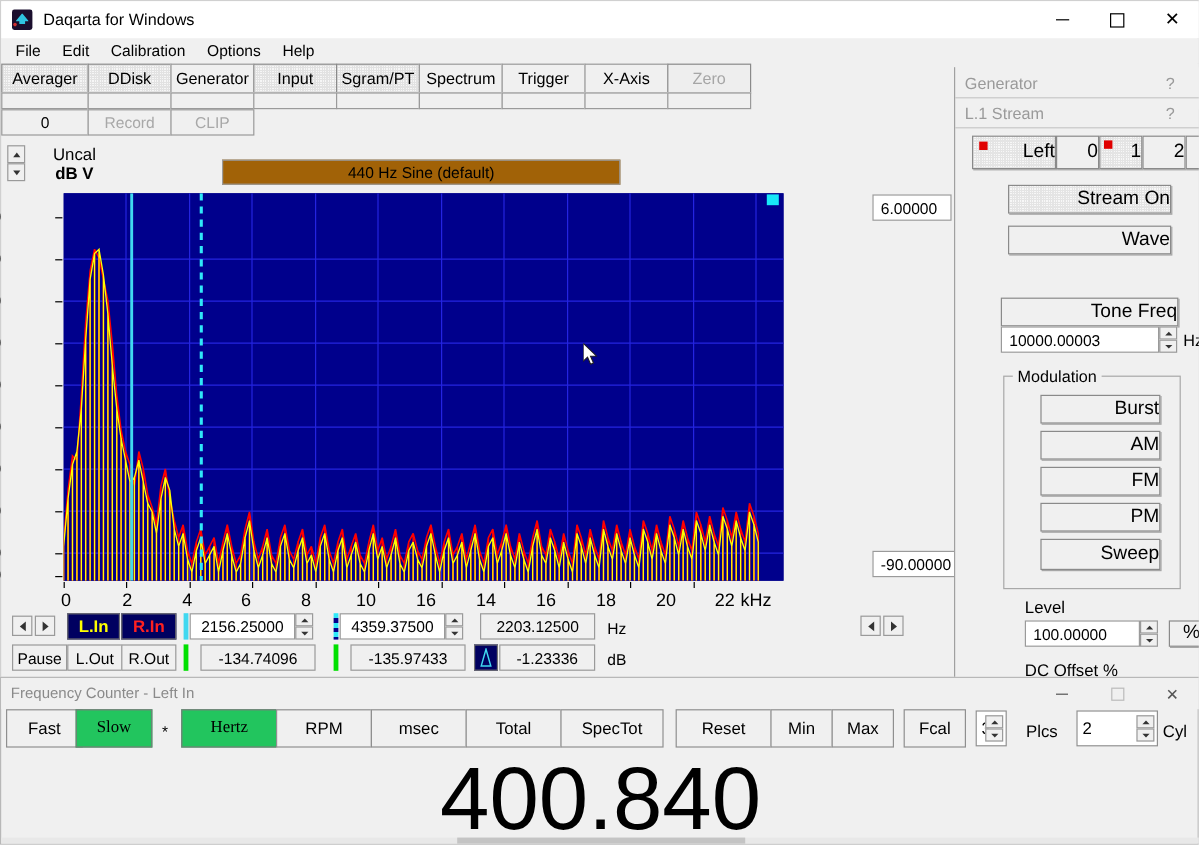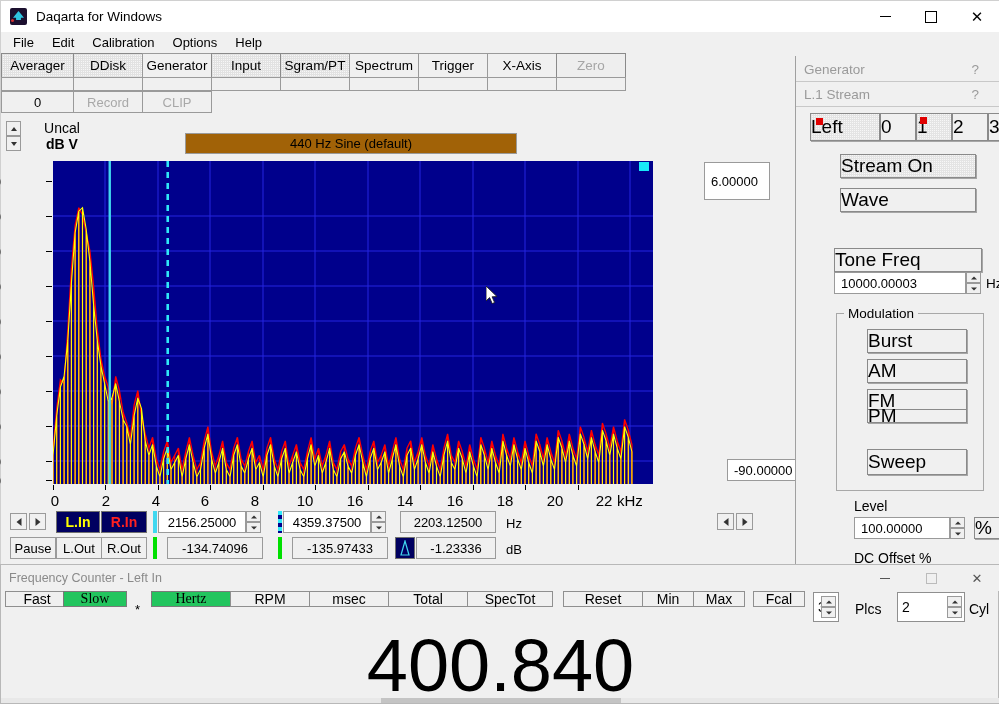--- a/index.html
+++ b/index.html
@@ -198,21 +198,21 @@
   }
   .gen-hdr {
     position: absolute; left: 0; width: 205px; height: 22px;
     display: flex; align-items: center; color: #9a9a9a; font-size: 13.5px;
   }
   .gen-hdr .q { position: absolute; right: 22px; }
   .gen-sep { position: absolute; left: 0; width: 205px; height: 1px; background: #c8c8c8; }
 
   .gbtn {
     position: absolute; border: 1px solid #8a8a8a; background: #f0f0f0;
-    display: flex; align-items: center; justify-content: flex-start; font-size: 19px;
+    display: flex; align-items: center; justify-content: flex-end; font-size: 16px;
     box-shadow: 1px 1px 0 #a6a6a6;
   }
   .gbtn.hatch {
     background-image:
       repeating-linear-gradient(0deg,#e4e4e4 0 1px,transparent 1px 2px),
       repeating-linear-gradient(90deg,#e4e4e4 0 1px,transparent 1px 2px);
     background-color: #f7f7f7;
   }
   .red-dot {
     position: absolute; width: 7px; height: 7px; background: #e00000;
@@ -238,21 +238,21 @@
   .fc-wbtns { position: absolute; right: 0; top: 0; display: flex; height: 26px; }
   .fc-wbtn {
     width: 46px; height: 26px; display: flex; align-items: center; justify-content: center;
     font-size: 13px; color: #555;
   }
   .fc-wbtn.min::after { content: ""; width: 10px; height: 1px; background: #555; }
   .fc-wbtn.max::after { content: ""; width: 9px; height: 9px; border: 1px solid #bbb; }
 
   .fc-toolbar { position: absolute; left: 0; top: 26px; width: 999px; height: 34px; }
   .fcb {
-    position: absolute; top: 0; height: 16px; border: 1px solid #8f8f8f;
+    position: absolute; top: 0; height: 32px; border: 1px solid #8f8f8f;
     background: #f0f0f0; display: flex; align-items: center; justify-content: center;
     font-size: 14px; color: #000;
   }
   .fcb.sel { background: #22c55e; border-color: #7a7a7a; font-family: Liberation Serif, serif; }
   .fc-star { position: absolute; font-size: 13px; color: #000; }
   .fc-num {
     position: absolute; top: 1px; height: 30px; border: 1px solid #8f8f8f;
     background: #fff; font-size: 14px; display: flex; align-items: center; padding-left: 4px;
   }
   .fc-lbl { position: absolute; font-size: 14px; color: #000; }
@@ -425,21 +425,21 @@
         <div class="xtick" style="left:354px;top:336px">16</div>
         <div class="xtick" style="left:404px;top:336px">14</div>
         <div class="xtick" style="left:454px;top:336px">16</div>
         <div class="xtick" style="left:504px;top:336px">18</div>
         <div class="xtick" style="left:554px;top:336px">20</div>
         <div class="xtick" style="left:603px;top:336px">22</div>
         <div class="xunit" style="left:616px;top:336px">kHz</div>
       </div>
     </div>
 
-    <div class="val-box" style="left:703px;top:161px;width:66px;height:38px">6.00000</div>
+    <div class="val-box" style="left:726px;top:161px;width:66px;height:22px">6.00000</div>
     <div class="val-box" style="left:726px;top:458px;width:72px;height:22px">-90.00000</div>
 
     <div class="ctl" style="left:9px;top:512px">
       <span class="hspin-btn lf"><span class="ar"></span></span>
     </div>
     <div class="ctl" style="left:28px;top:512px">
       <span class="hspin-btn rt"><span class="ar"></span></span>
     </div>
 
     <div class="chan-btn lin" style="left:55px;top:510px;width:44px;height:22px">L.In</div>
@@ -532,21 +532,21 @@
             <span class="ar"></span>
           </div>
       </div>
       <div class="gl-label" style="left:190px;top:220px">Hz</div>
 
       <div class="fieldset" style="left:40px;top:257px;width:148px;height:178px"></div>
       <div class="fs-legend" style="left:48px;top:250px">Modulation</div>
       <div class="gbtn" style="left:71px;top:273px;width:100px;height:24px">Burst</div>
       <div class="gbtn" style="left:71px;top:303px;width:100px;height:24px">AM</div>
       <div class="gbtn" style="left:71px;top:333px;width:100px;height:24px">FM</div>
-      <div class="gbtn" style="left:71px;top:353px;width:100px;height:14px">PM</div>
+      <div class="gbtn" style="left:71px;top:363px;width:100px;height:24px">PM</div>
       <div class="gbtn" style="left:71px;top:393px;width:100px;height:26px">Sweep</div>
 
       <div class="gl-label" style="left:58px;top:442px;font-size:14px">Level</div>
       <div class="num-field left" style="left:58px;top:461px;width:96px;height:22px">100.00000</div>
       <div class="spin-v" style="left:154px;top:461px">
         <div class="up">
             <span class="ar"></span>
           </div>
         <div class="dn">
             <span class="ar"></span>

